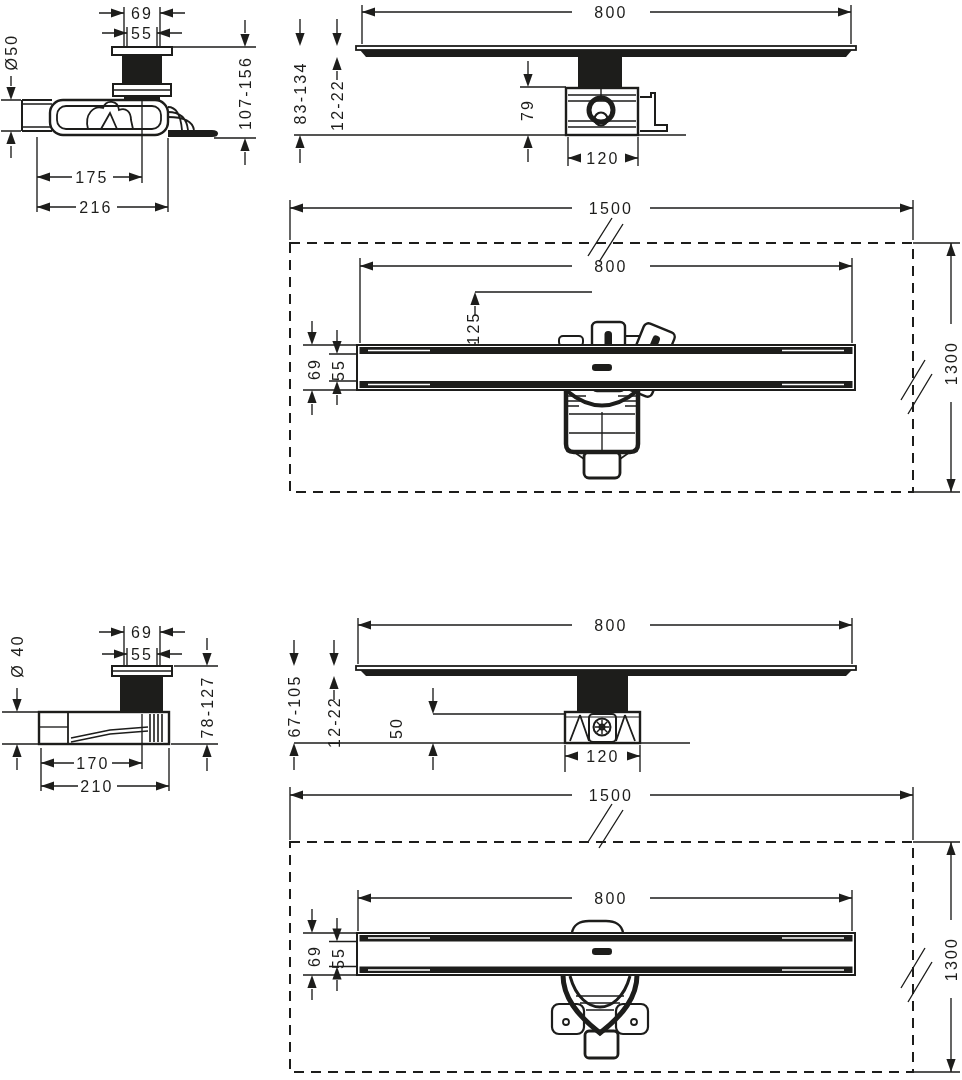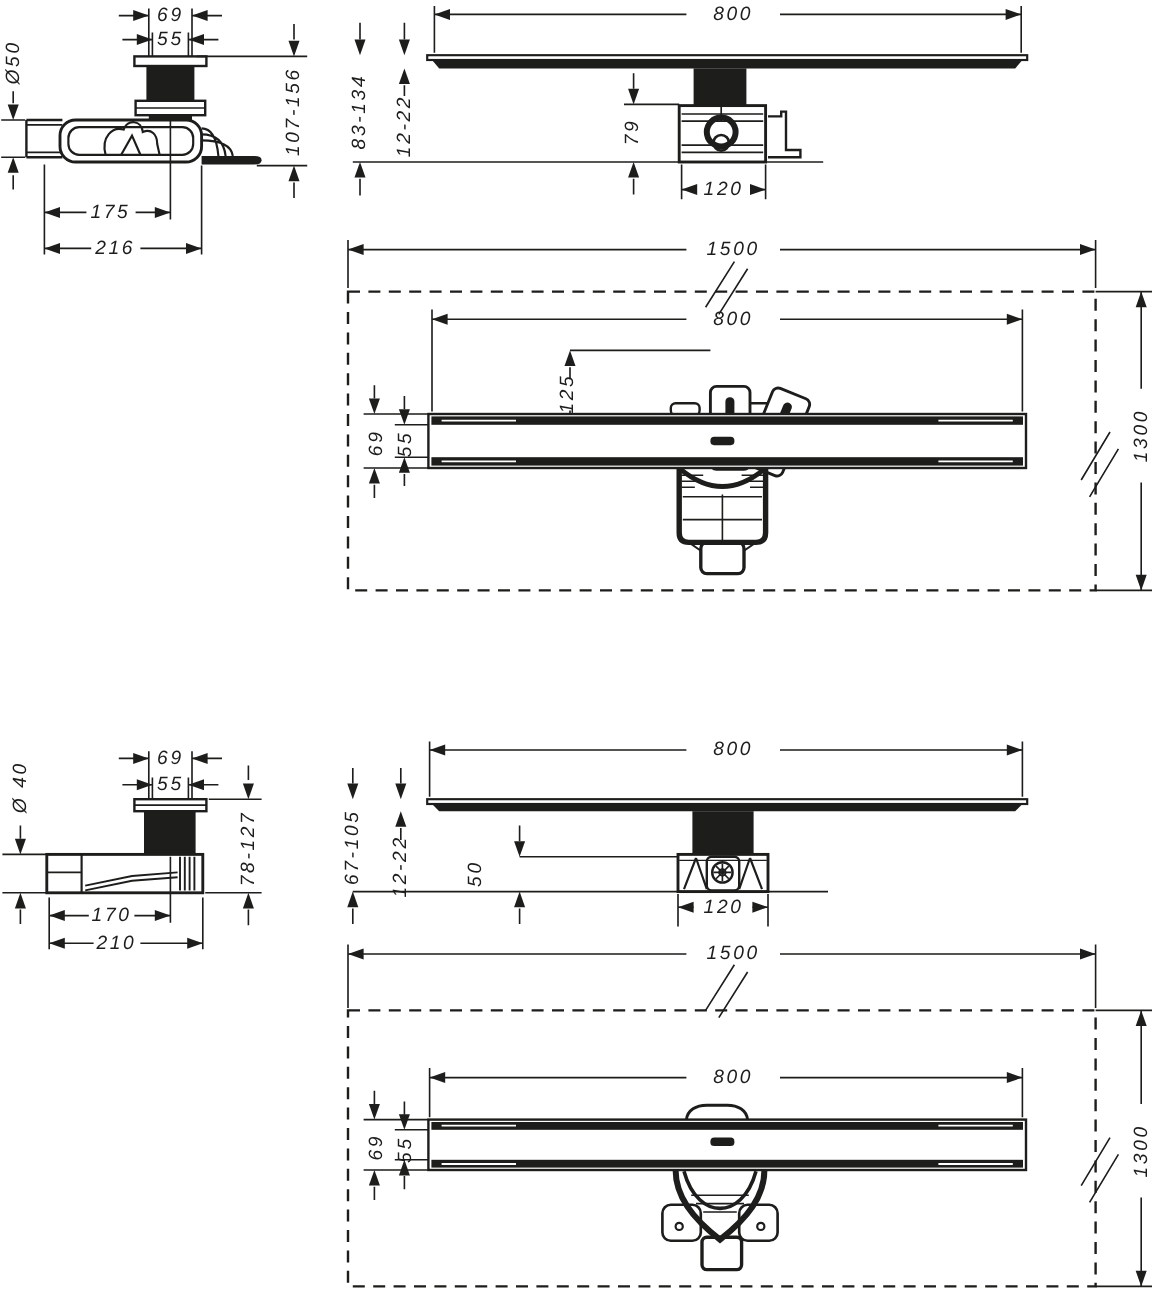--- a/index.html
+++ b/index.html
@@ -1,19 +1,18 @@
 <!DOCTYPE html>
 <html><head>
 <meta charset="utf-8">
 <style>
   html,body { margin:0; padding:0; background:#ffffff; }
   #canvas {
     position:relative; width:962px; height:1080px; background:#ffffff;
     font-family:"Liberation Sans", sans-serif;
-    font-style:italic;
   }
   svg { display:block; }
   .d   { stroke:#1d1d1b; stroke-width:1.35; fill:none; }
   .o18 { stroke:#1d1d1b; stroke-width:1.8; fill:#ffffff; }
   .o2  { stroke:#1d1d1b; stroke-width:2; fill:#ffffff; }
   .o24 { stroke:#1d1d1b; stroke-width:2.4; fill:#ffffff; }
   .ln  { stroke:#1d1d1b; fill:none; }
   .bk  { fill:#1d1d1b; stroke:none; }
   .wt  { stroke:#ffffff; stroke-width:1.6; fill:none; }
   .ah  { fill:#1d1d1b; }

